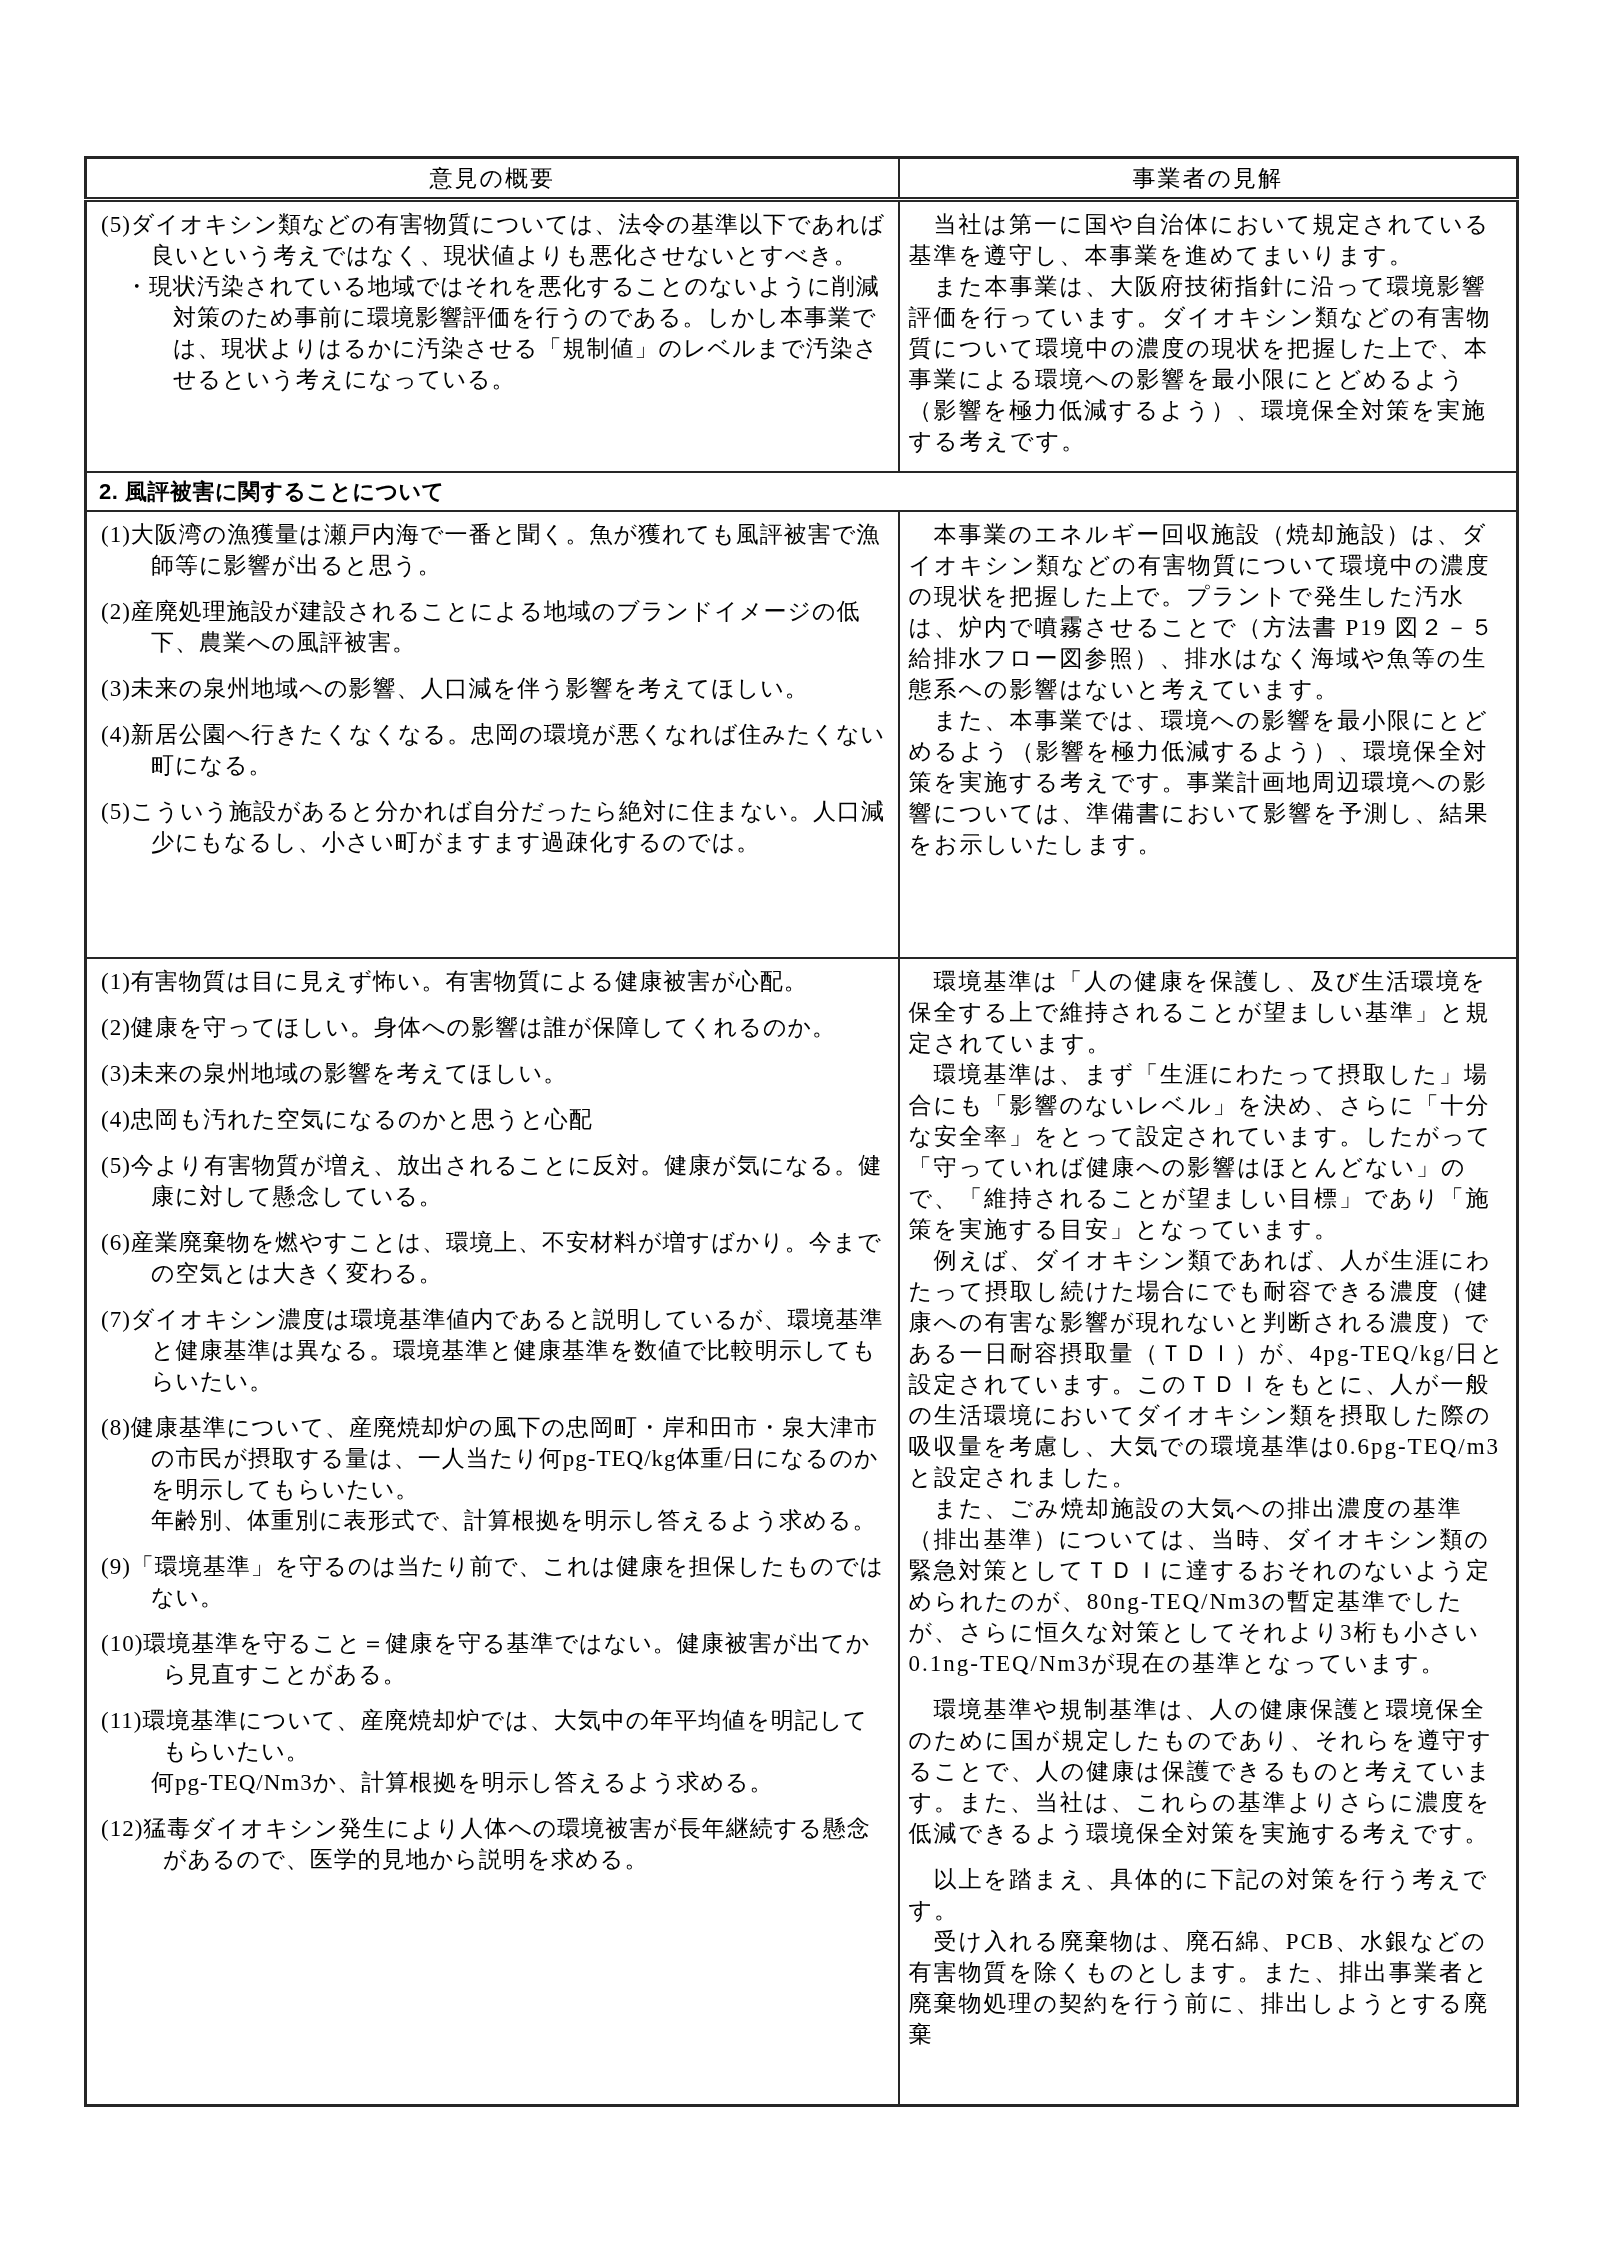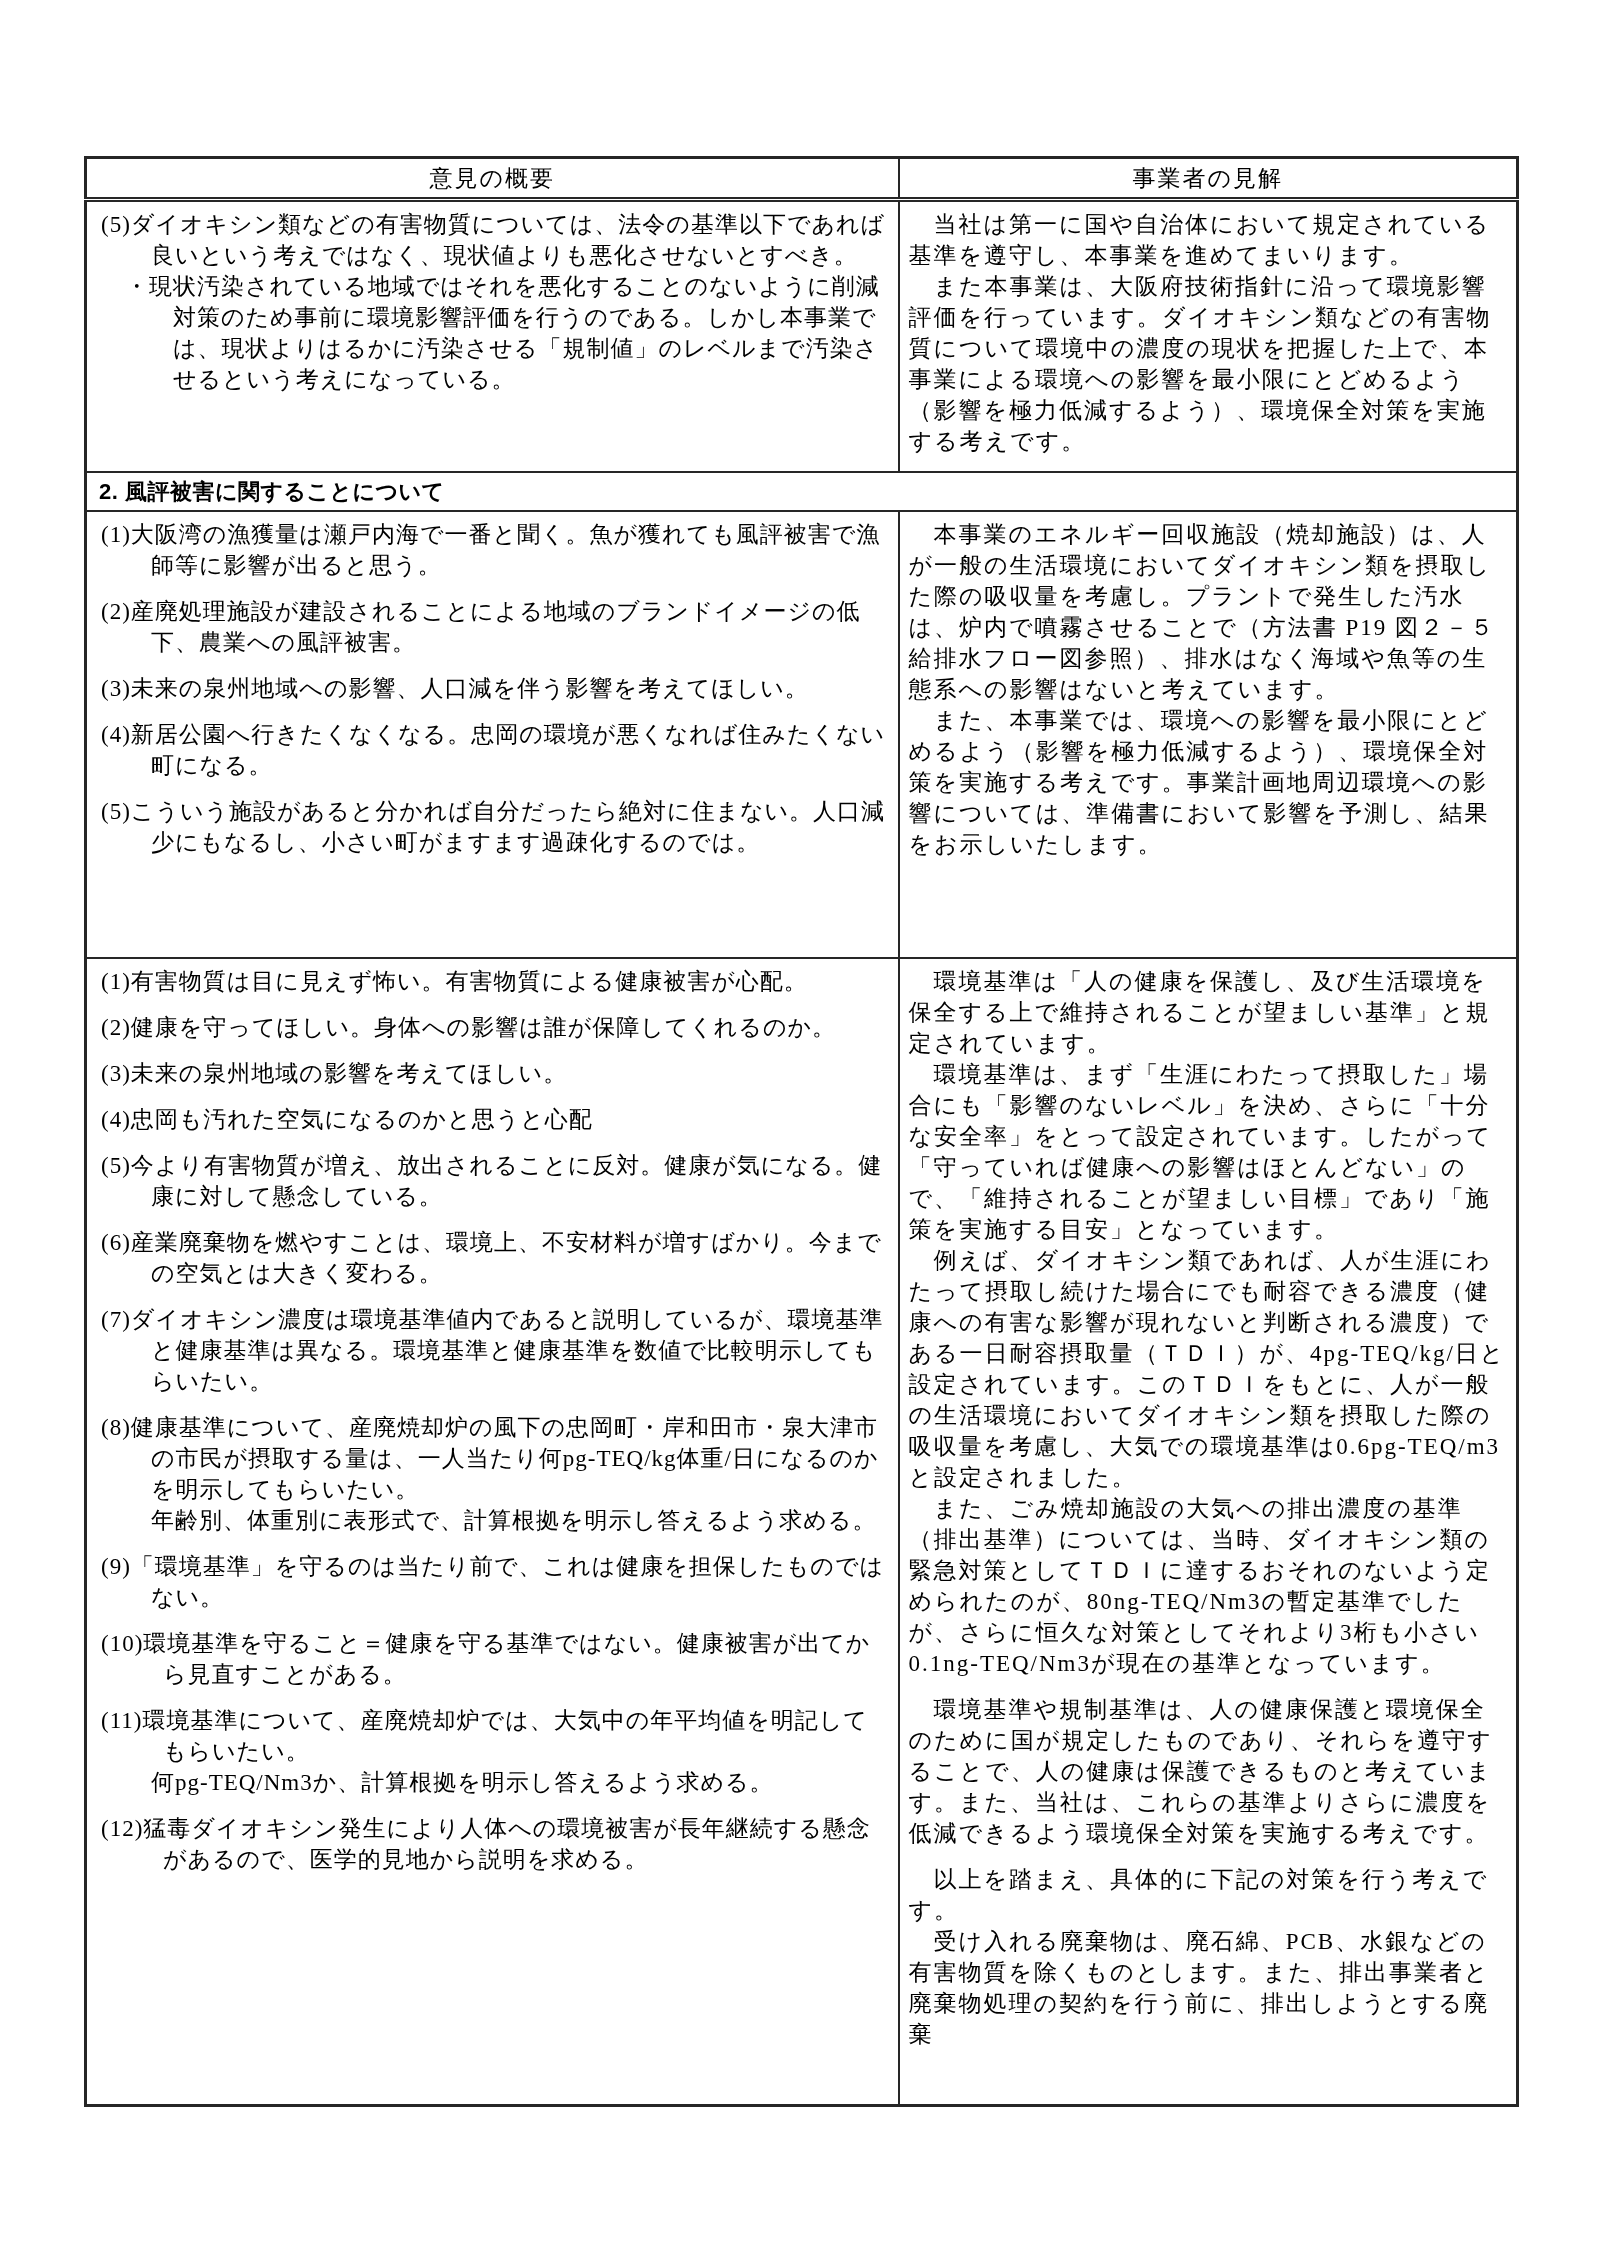--- a/index.html
+++ b/index.html
@@ -106,21 +106,21 @@
 
       <tr class="row-b">
         <td class="cell left-cell">
           <p class="item">(1)大阪湾の漁獲量は瀬戸内海で一番と聞く。魚が獲れても風評被害で漁師等に影響が出ると思う。</p>
           <p class="item gap">(2)産廃処理施設が建設されることによる地域のブランドイメージの低下、農業への風評被害。</p>
           <p class="item gap">(3)未来の泉州地域への影響、人口減を伴う影響を考えてほしい。</p>
           <p class="item gap">(4)新居公園へ行きたくなくなる。忠岡の環境が悪くなれば住みたくない町になる。</p>
           <p class="item gap">(5)こういう施設があると分かれば自分だったら絶対に住まない。人口減少にもなるし、小さい町がますます過疎化するのでは。</p>
         </td>
         <td class="cell right-cell">
-          <p class="resp">本事業のエネルギー回収施設（焼却施設）は、人が一般の生活環境においてダイオキシン類を摂取した際の吸収量を考慮し。プラントで発生した汚水は、炉内で噴霧させることで（方法書 P19 図２－５給排水フロー図参照）、排水はなく海域や魚等の生態系への影響はないと考えています。</p>
+          <p class="resp">本事業のエネルギー回収施設（焼却施設）は、ダイオキシン類などの有害物質について環境中の濃度の現状を把握した上で。プラントで発生した汚水は、炉内で噴霧させることで（方法書 P19 図２－５給排水フロー図参照）、排水はなく海域や魚等の生態系への影響はないと考えています。</p>
           <p class="resp">また、本事業では、環境への影響を最小限にとどめるよう（影響を極力低減するよう）、環境保全対策を実施する考えです。事業計画地周辺環境への影響については、準備書において影響を予測し、結果をお示しいたします。</p>
         </td>
       </tr>
 
 
       <tr class="row-c">
         <td class="cell left-cell">
           <p class="item">(1)有害物質は目に見えず怖い。有害物質による健康被害が心配。</p>
           <p class="item gap">(2)健康を守ってほしい。身体への影響は誰が保障してくれるのか。</p>
           <p class="item gap">(3)未来の泉州地域の影響を考えてほしい。</p>

